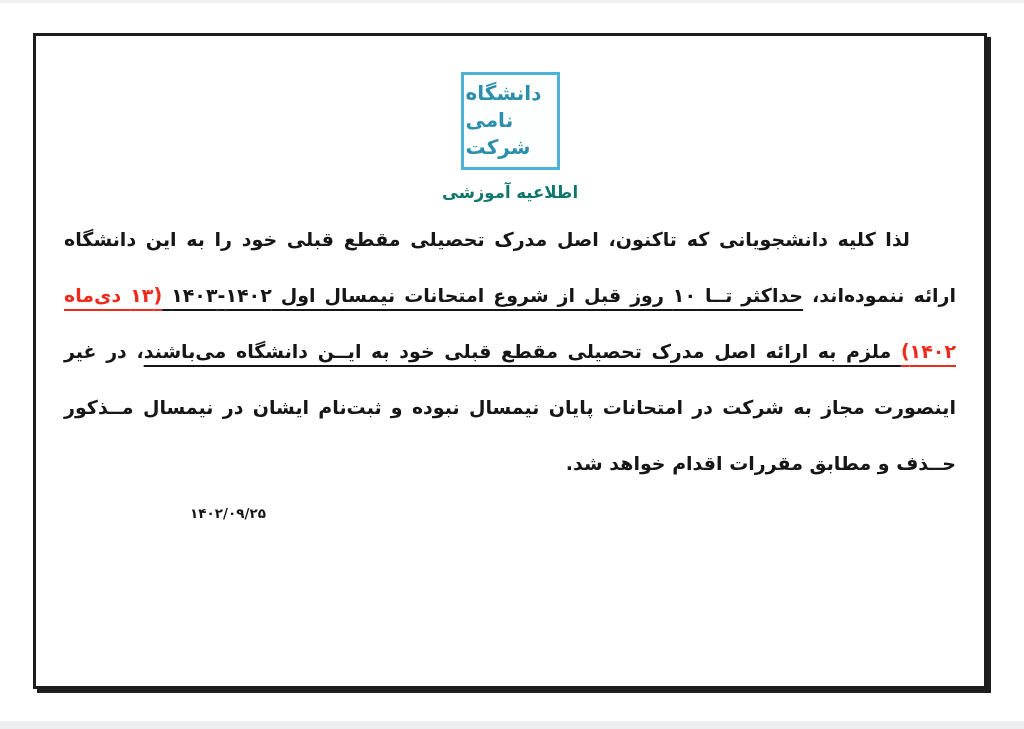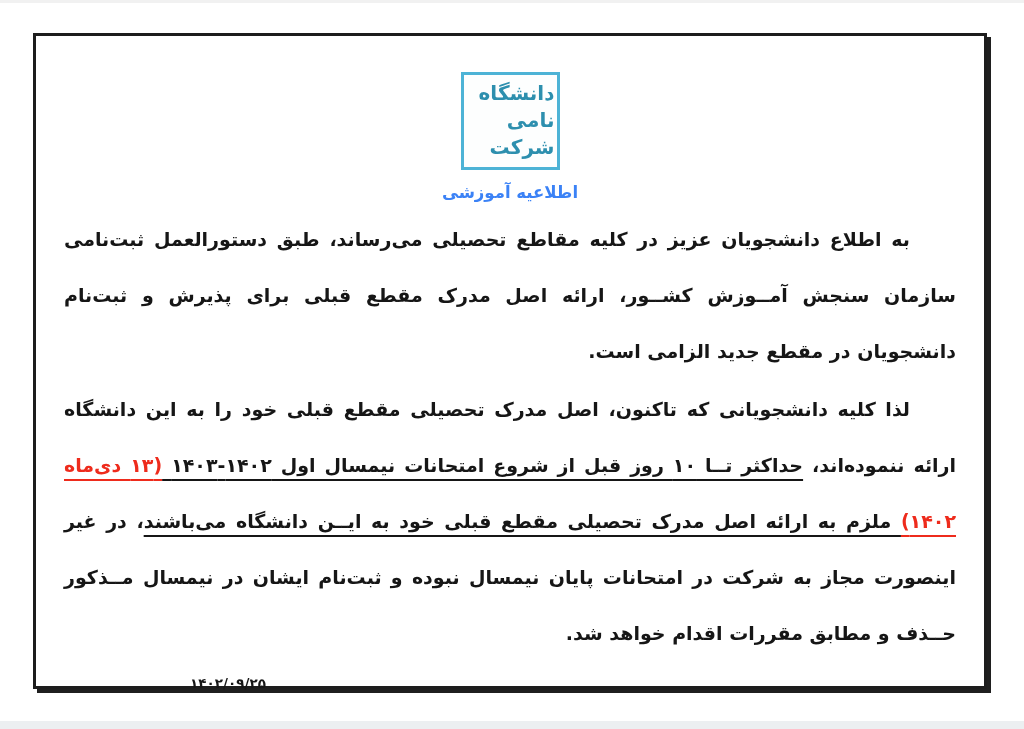--- a/index.html
+++ b/index.html
@@ -26,29 +26,29 @@
     border: 3px solid #1d1d1d;
     box-shadow: 4px 4px 0 0 #1f1f1f;
     direction: rtl;
   }
   .logo {
     width: 99px;
     margin: 36px auto 0 auto;
     border: 3px solid #4db3d6;
     background: #fdfefe;
     padding: 5px 2px 6px 2px;
-    text-align: right;
+    text-align: left;
     color: #2d8fae;
     font-weight: bold;
   }
   .logo-line { font-size: 20px; line-height: 27px; letter-spacing: -1px; }
   .notice-title {
     margin-top: 13px;
     text-align: center;
-    color: #3b82f6;
+    color: #0f766e;
     font-weight: bold;
     font-size: 16.5px;
   }
   .body-text {
     margin: 9px 28px 0 28px;
     color: #161616;
     font-size: 19px;
     font-weight: bold;
     line-height: 56px;
     text-align: justify;
@@ -83,21 +83,20 @@
 
   <div class="logo">
     <div class="logo-line">دانشگاه</div>
     <div class="logo-line">نامی</div>
     <div class="logo-line">شرکت</div>
   </div>
 
   <div class="notice-title">اطلاعیه آموزشی</div>
 
   <div class="body-text">
-    <p class="para">به اطلاع دانشجویان عزیز در کلیه مقاطع تحصیلی می‌رساند، طبق دستورالعمل ثبت‌نامی سازمان سنجش آمــوزش کشــور، ارائه اصل مدرک مقطع قبلی برای پذیرش و ثبت‌نام دانشجویان در مقطع جدید الزامی است.</p>
     <p class="para"><span>لذا کلیه دانشجویانی که تاکنون، اصل مدرک تحصیلی مقطع قبلی خود را به این دانشگاه ارائه ننموده‌اند، </span><span class="u">حداکثر تــا ۱۰ روز قبل از شروع امتحانات نیمسال اول ۱۴۰۲-۱۴۰۳ </span><span class="u red">(۱۳ دی‌ماه ۱۴۰۲)</span><span class="u"> ملزم به ارائه اصل مدرک تحصیلی مقطع قبلی خود به ایــن دانشگاه می‌باشند</span><span>، در غیر اینصورت مجاز به شرکت در امتحانات پایان نیمسال نبوده و ثبت‌نام ایشان در نیمسال مــذکور حــذف و مطابق مقررات اقدام خواهد شد.</span></p>
   </div>
 
   <div class="signature">
     <div class="sig-date">۱۴۰۲/۰۹/۲۵</div>
   </div>
 
 </div>
 
 <div class="edge-strip-bottom"></div>

